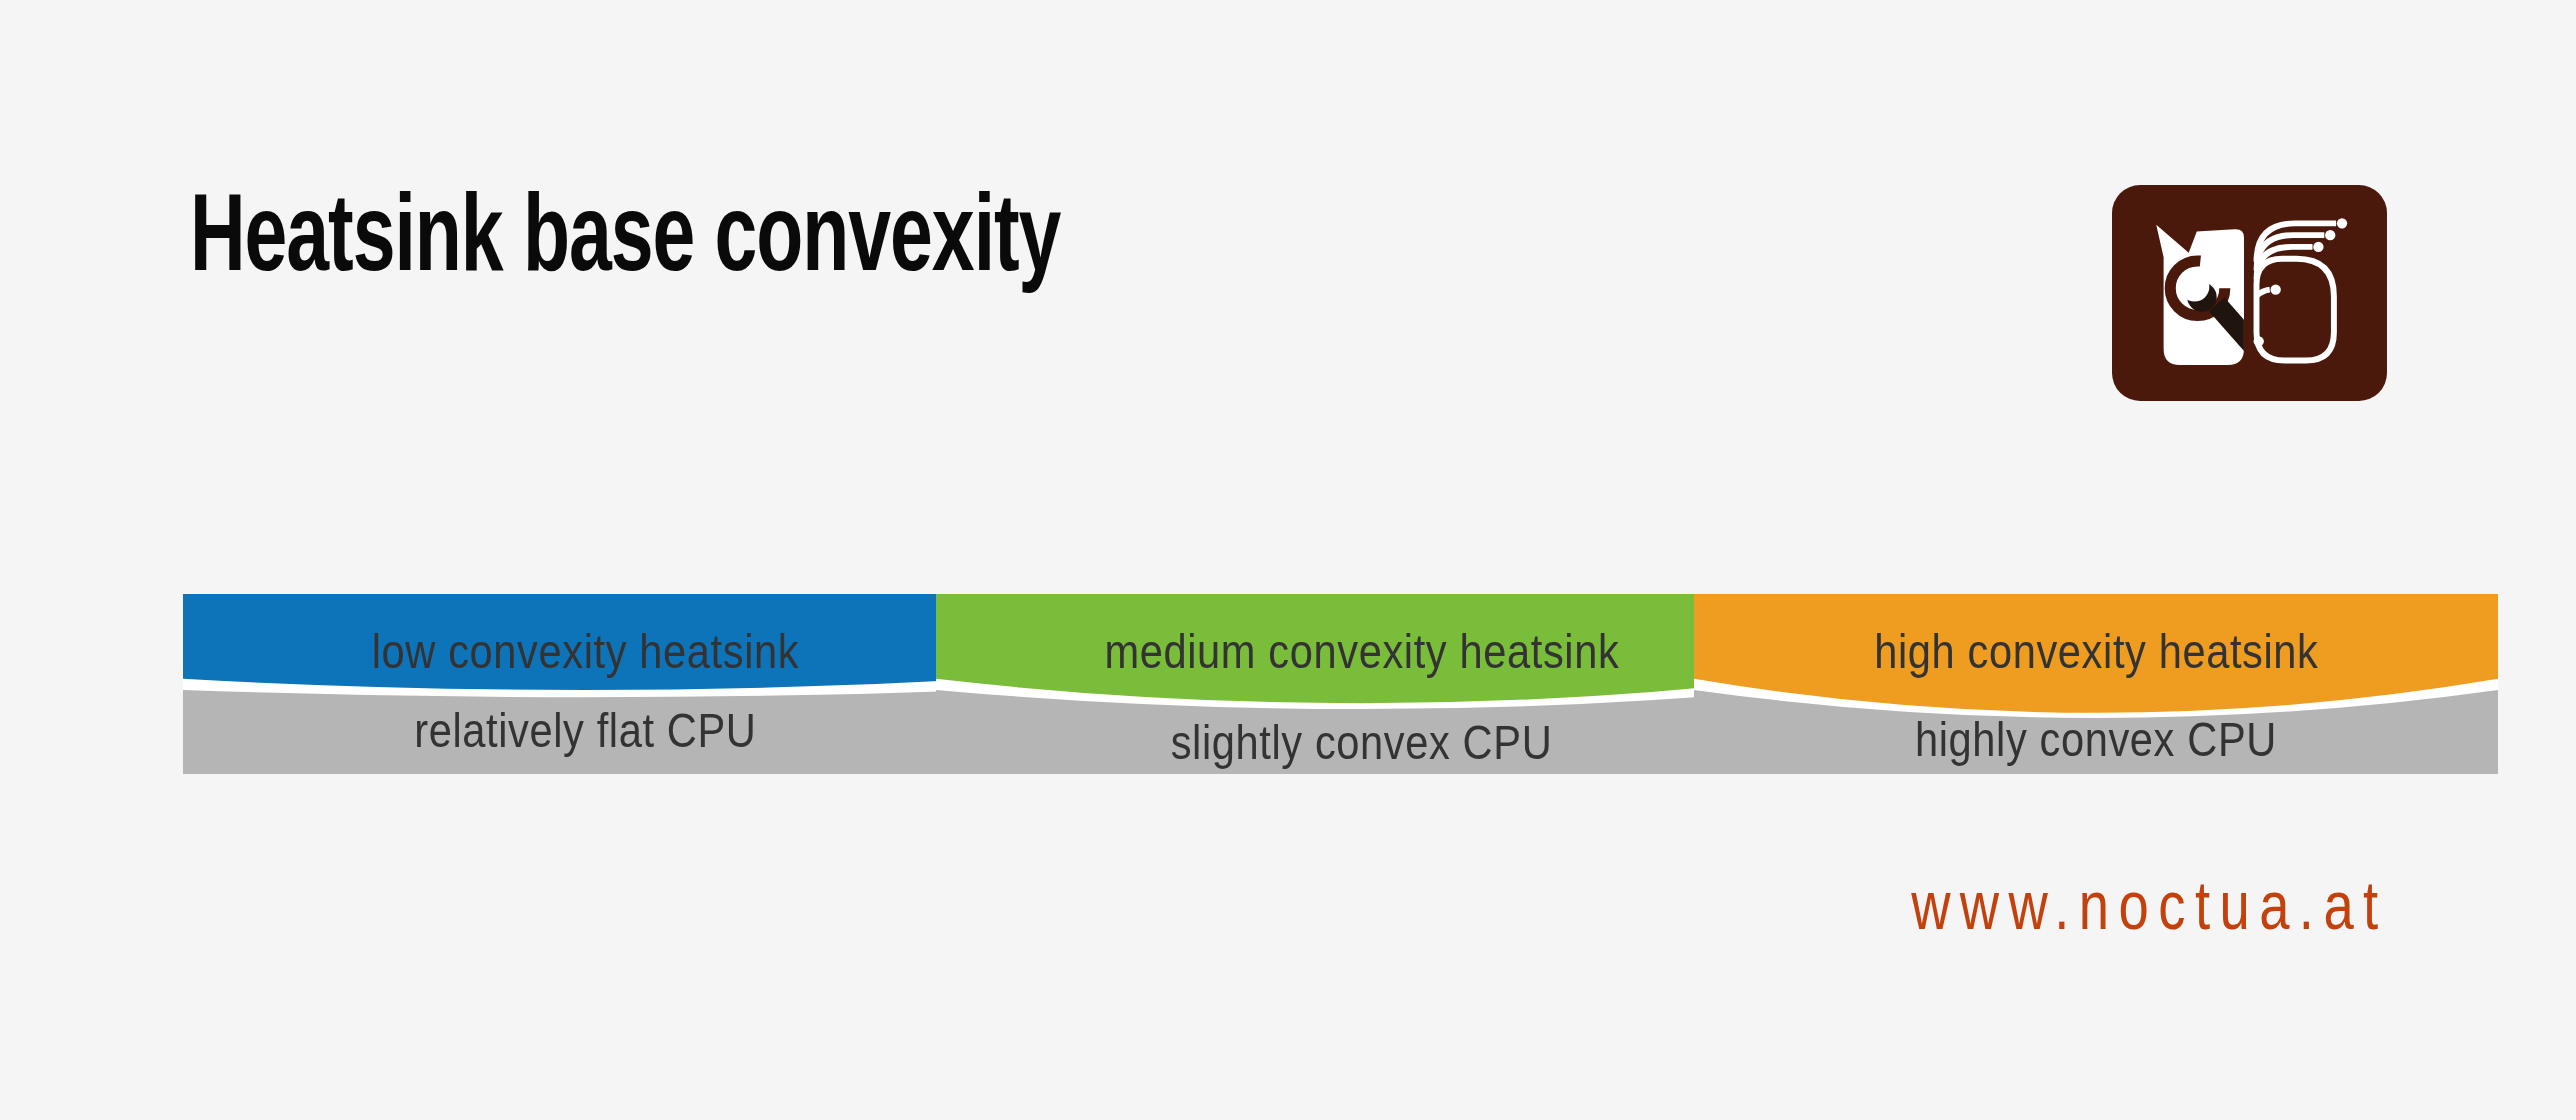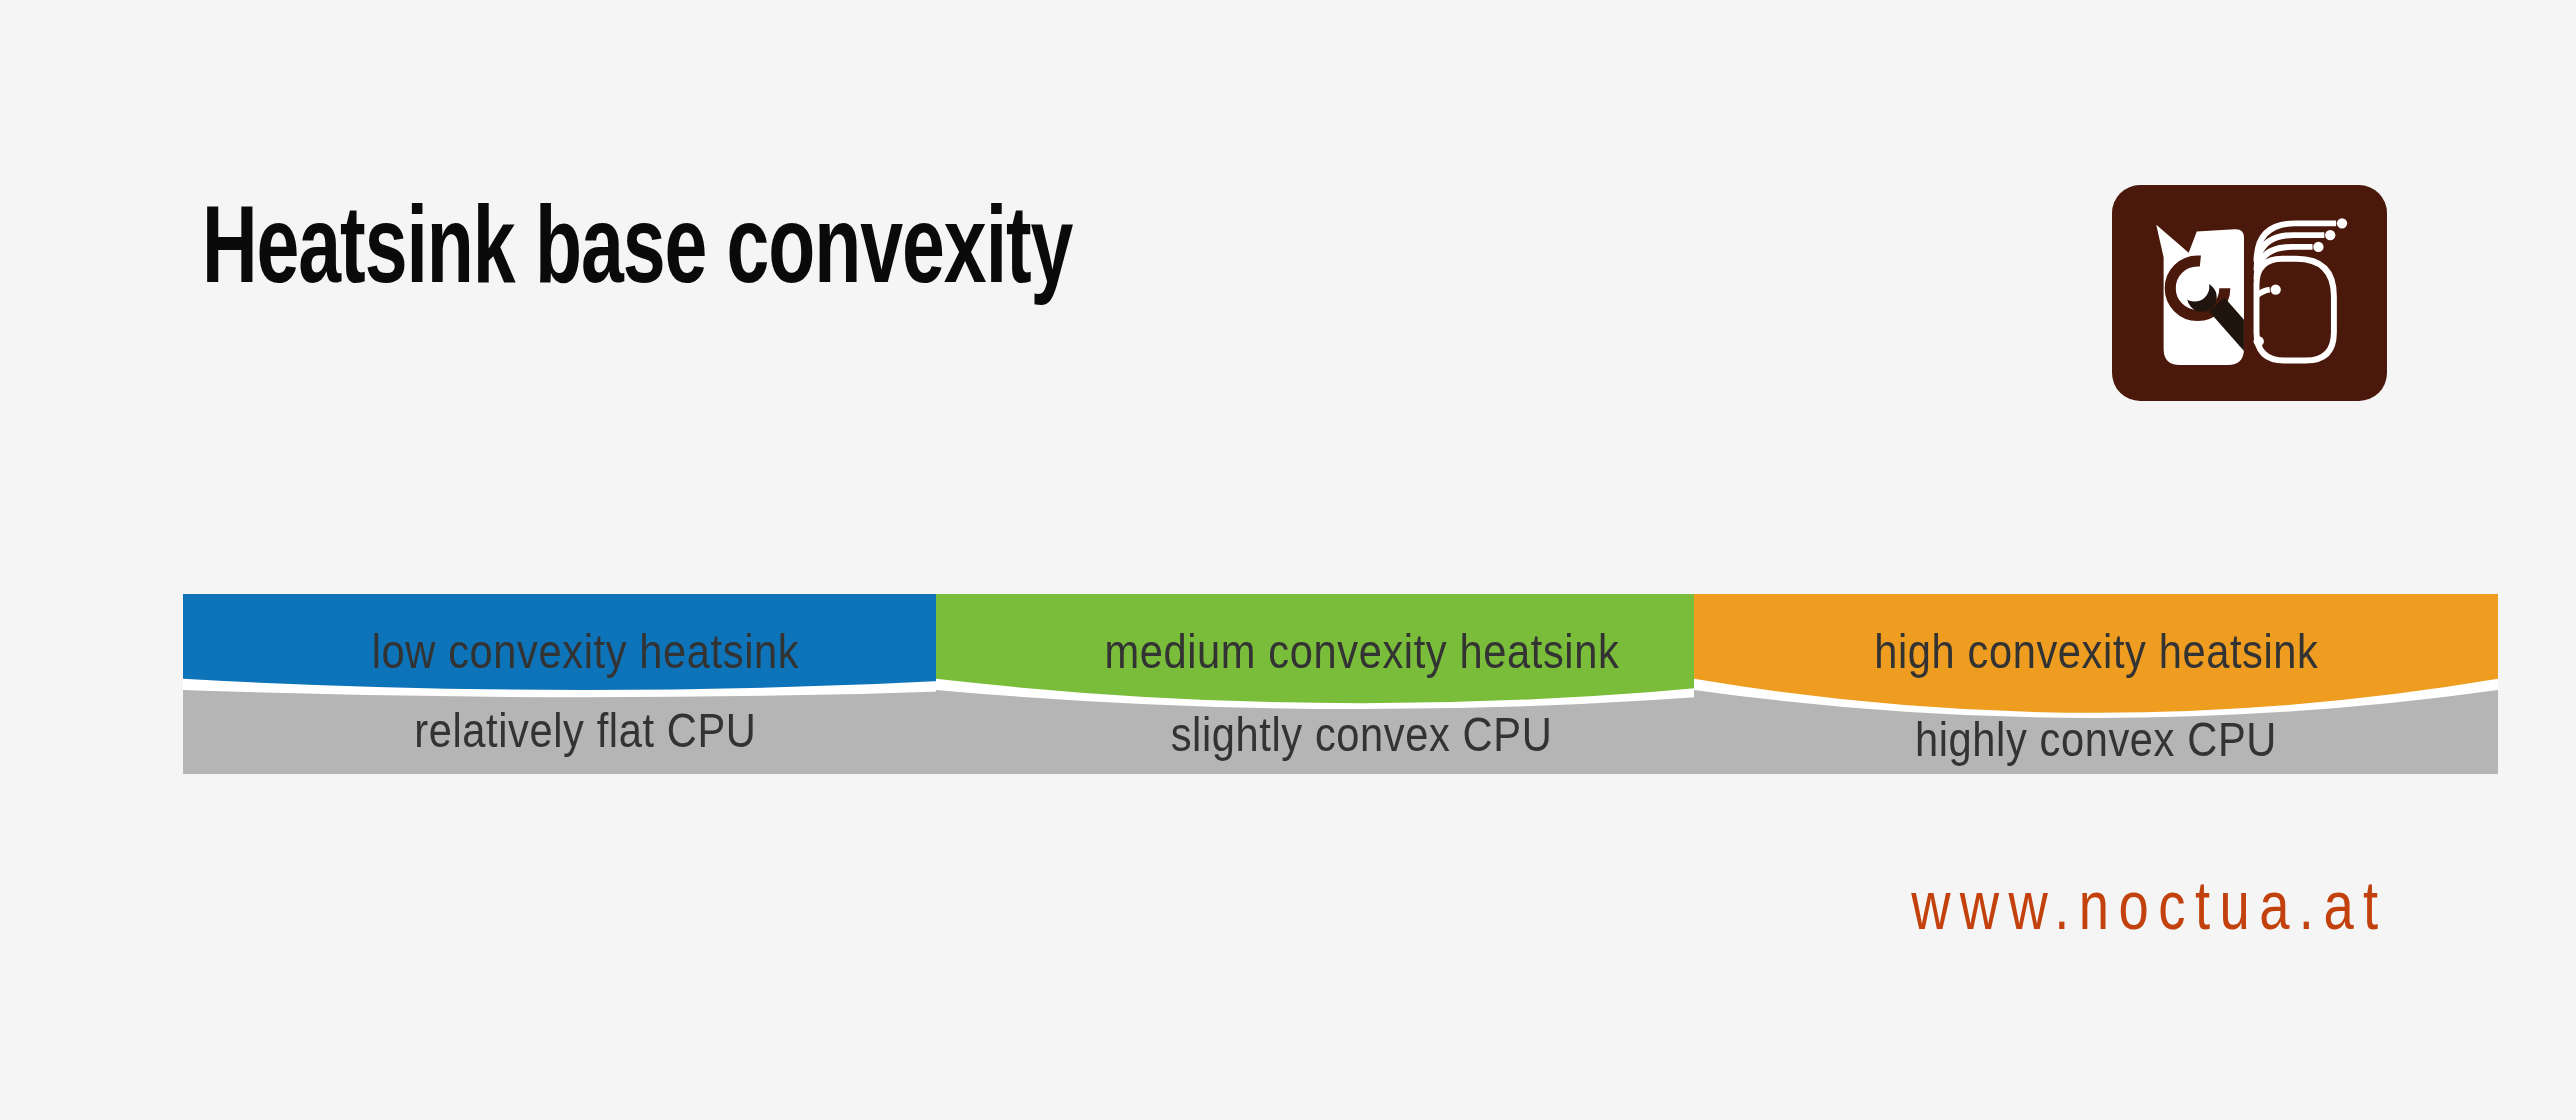--- a/index.html
+++ b/index.html
@@ -3,41 +3,41 @@
 <meta charset="utf-8">
 <style>
   html,body{margin:0;padding:0;background:#e8e8e8;}
   .canvas{
     position:relative;width:2576px;height:1121px;overflow:hidden;
     background:#f5f5f5;
     font-family:"Liberation Sans", sans-serif;
   }
   
   .title{
-    position:absolute;left:190px;top:177px;margin:12px;
+    position:absolute;left:190px;top:177px;margin:0;
     font-size:110px;line-height:110px;font-weight:bold;color:#0a0a0a;
     white-space:nowrap;
     text-align:right;
   }
   .cx70{display:inline-block;transform:scaleX(.70);transform-origin:0 50%;letter-spacing:-1.5px;}
   
   .logo{position:absolute;left:2112px;top:185px;width:275px;height:216px;}
   
   .panel{position:absolute;top:594px;width:804px;height:180px;}
   .panel.p1{left:183px;}
   .panel.p2{left:936px;padding-left:47px;}
   .panel.p3{left:1694px;}
   .panel-svg{position:absolute;left:0;top:0;width:100%;height:100%;display:block;}
   .hs-label,.cpu-label{
     position:absolute;left:0;width:100%;text-align:center;
     font-size:49px;line-height:49px;color:#333333;white-space:nowrap;
   }
   .hs-label{top:33px;}
   .p1 .cpu-label{top:112px;}
-  .p2 .cpu-label{top:116px;}
+  .p2 .cpu-label{top:124px;}
   .p3 .cpu-label{top:121px;}
   .cx85{display:inline-block;transform:scaleX(.85);transform-origin:50% 50%;letter-spacing:0.7px;}
   
   .website{
     position:absolute;top:871px;right:188px;
     font-size:68px;line-height:68px;color:#c2410c;white-space:nowrap;
   }
   .cx80{display:inline-block;transform:scaleX(.80);transform-origin:100% 50%;letter-spacing:11.8px;}
 </style>
 </head>

